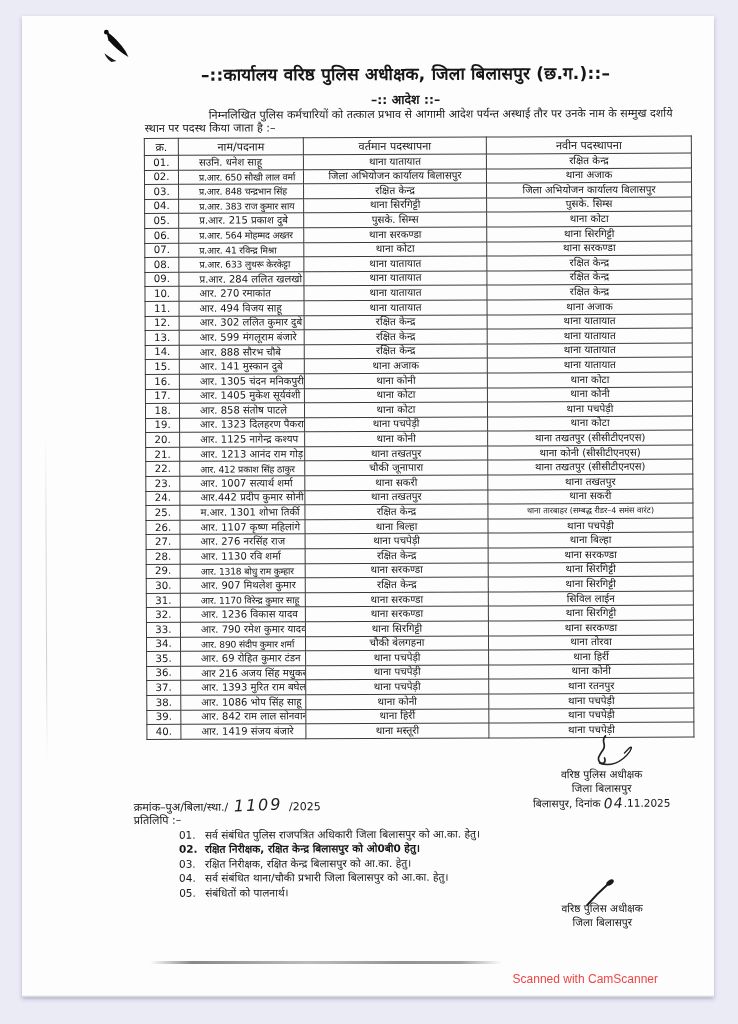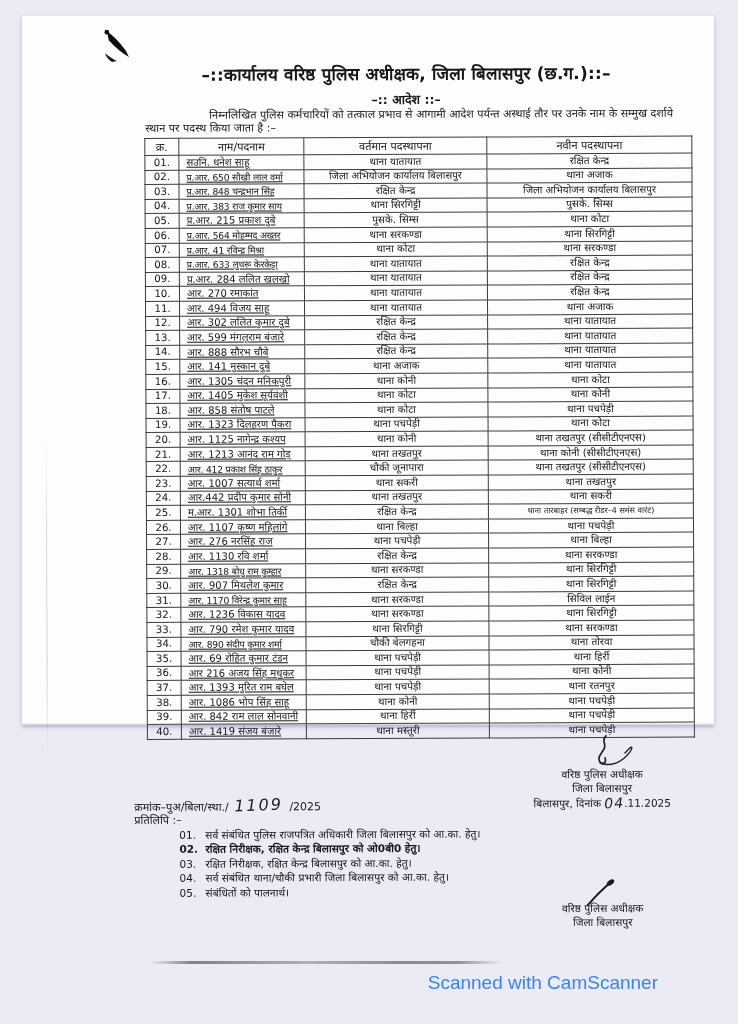--- a/index.html
+++ b/index.html
@@ -3,21 +3,21 @@
 <meta charset="utf-8">
 <style>
   html,body{margin:0;padding:0;}
   body{
     width:738px;height:1024px;position:relative;overflow:hidden;
     background:#ebebf6;
     font-family:"DejaVu Sans", sans-serif;
     color:#161616;
   }
   .page{
-    position:absolute;left:22px;top:16px;width:692px;height:709px;
+    position:absolute;left:22px;top:16px;width:692px;height:981px;
     background:#fdfdfd;
     box-shadow:0 2px 4px rgba(110,110,150,.45);
   }
   .tilt{position:absolute;inset:0;transform:rotate(-0.25deg);transform-origin:50% 40%;}
 
   .pen-mark{position:absolute;left:74px;top:10px;}
   .fold-line{position:absolute;left:23px;top:414px;width:1px;height:330px;
     background:linear-gradient(180deg,rgba(0,0,0,0) 0%,rgba(0,0,0,.14) 30%,rgba(0,0,0,.18) 70%,rgba(0,0,0,0) 100%);}
 
   .doc-title{position:absolute;left:100px;top:46px;width:570px;text-align:center;
@@ -27,21 +27,21 @@
   .intro{position:absolute;left:124px;top:93px;width:548px;
     font-size:11px;line-height:12.8px;text-indent:64px;font-weight:500;}
 
   .transfer-table{position:absolute;left:123px;top:121px;width:547px;
     border-collapse:collapse;table-layout:fixed;}
   .transfer-table th,.transfer-table td{
     border:1px solid #3c3c3c;padding:0;line-height:1;overflow:hidden;white-space:nowrap;}
   .transfer-table th{height:16px;font-size:11px;font-weight:normal;text-align:center;}
   .transfer-table td{height:13.6px;font-size:10.2px;vertical-align:middle;}
   td.c-sn{text-align:center;}
-  td.c-name{text-align:left;padding-left:7px;font-size:10px;text-decoration:underline;}
+  td.c-name{text-align:left;padding-left:20px;font-size:10px;}
   td.c-cur,td.c-new{text-align:center;}
   td.fs-m{font-size:10px;}
   td.fs-s{font-size:8px;}
   td.fs-name{font-size:9.2px;letter-spacing:-.2px;}
 
   .sig1{position:absolute;left:550px;top:720px;}
   .sig2{position:absolute;left:560px;top:862px;}
 
   .footer-right{position:absolute;left:490px;top:752px;width:176px;text-align:center;
     font-size:10.5px;line-height:14px;font-weight:500;white-space:nowrap;}
@@ -57,21 +57,21 @@
   .copy-item .copy-no{width:26px;flex:0 0 auto;}
   .copy-item.bold{font-weight:bold;}
 
   .footer-right2{position:absolute;left:490px;top:887px;width:176px;text-align:center;
     font-size:10.5px;line-height:13.5px;font-weight:500;white-space:nowrap;}
 
   .smear{position:absolute;left:128px;top:945px;width:352px;height:3px;border-radius:2px;
     background:linear-gradient(90deg,rgba(40,40,40,0) 0%,rgba(40,40,40,.55) 12%,rgba(40,40,40,.30) 45%,rgba(40,40,40,.5) 72%,rgba(40,40,40,.45) 88%,rgba(40,40,40,0) 100%);
     filter:blur(.4px);}
   .scanner-label{position:absolute;right:56px;top:956px;
-    font-family:"Liberation Sans", sans-serif;font-size:19px;color:#3b82f6;}
+    font-family:"Liberation Sans", sans-serif;font-size:12px;color:#ef4444;}
   .page-bottom-edge{position:absolute;left:0;bottom:0;width:100%;height:2px;
     background:linear-gradient(180deg,rgba(0,0,0,0),rgba(120,120,140,.35));}
 </style>
 </head>
 <body>
 
 <div class="page">
   <div class="tilt">
 
     <svg class="pen-mark" width="46" height="42" viewBox="0 0 46 42">

